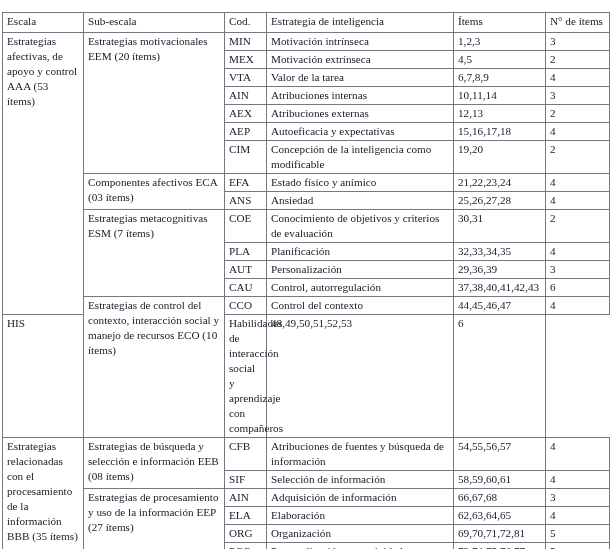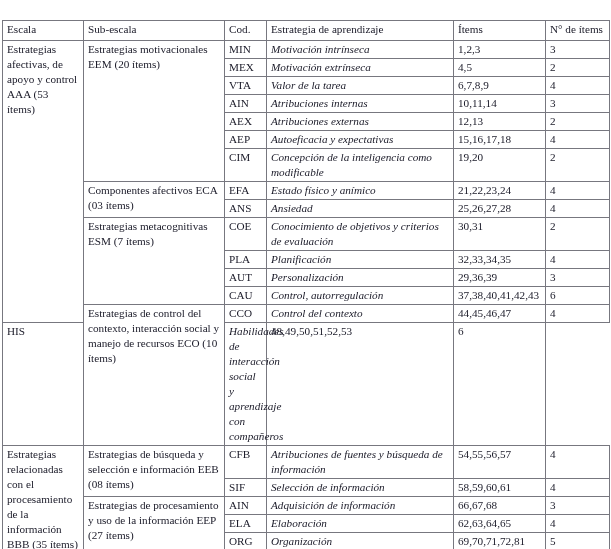--- a/index.html
+++ b/index.html
@@ -11,21 +11,21 @@
     width: 611px;
     height: 549px;
     font-family: "Liberation Serif", "DejaVu Serif", serif;
     color: #1a1a28;
     overflow: hidden;
   }
   #table-wrap {
     width: 611px;
     height: 454px;
     box-sizing: border-box;
-    padding-top: 20px;
+    padding-top: 12px;
   }
   table.matrix {
     border-collapse: collapse;
     table-layout: fixed;
     width: 607px;
     margin-left: 2px;
     font-size: 11.2px;
     line-height: 1.34;
   }
   table.matrix td, table.matrix th {
@@ -55,21 +55,20 @@
   td.items-cell {
     text-align: right;
     white-space: nowrap;
   }
   td.count-cell {
     text-align: right;
     white-space: nowrap;
   }
   td.strategy-cell {
     text-align: left;
-    font-style: italic;
   }
   .col-escala   { width: 81px; }
   .col-subescala{ width: 141px; }
   .col-cod      { width: 42px; }
   .col-estrategia { width: 187px; }
   .col-items    { width: 92px; }
   .col-num      { width: 64px; }
 </style>
 </head>
 <body>
@@ -82,21 +81,21 @@
       <col class="col-cod">
       <col class="col-estrategia">
       <col class="col-items">
       <col class="col-num">
     </colgroup>
     <thead>
       <tr>
         <th>Escala</th>
         <th>Sub-escala</th>
         <th>Cod.</th>
-        <th>Estrategia de aprendizaje</th>
+        <th>Estrategia de inteligencia</th>
         <th>Ítems</th>
         <th>N° de ítems</th>
       </tr>
     </thead>
     <tbody>
 
       <tr>
         <td class="scale-cell" rowspan="14">Estrategias afectivas, de apoyo y control AAA (53 ítems)</td>
         <td class="subscale-cell" rowspan="7">Estrategias motivacionales EEM (20 ítems)</td>
         <td class="code-cell">MIN</td>

